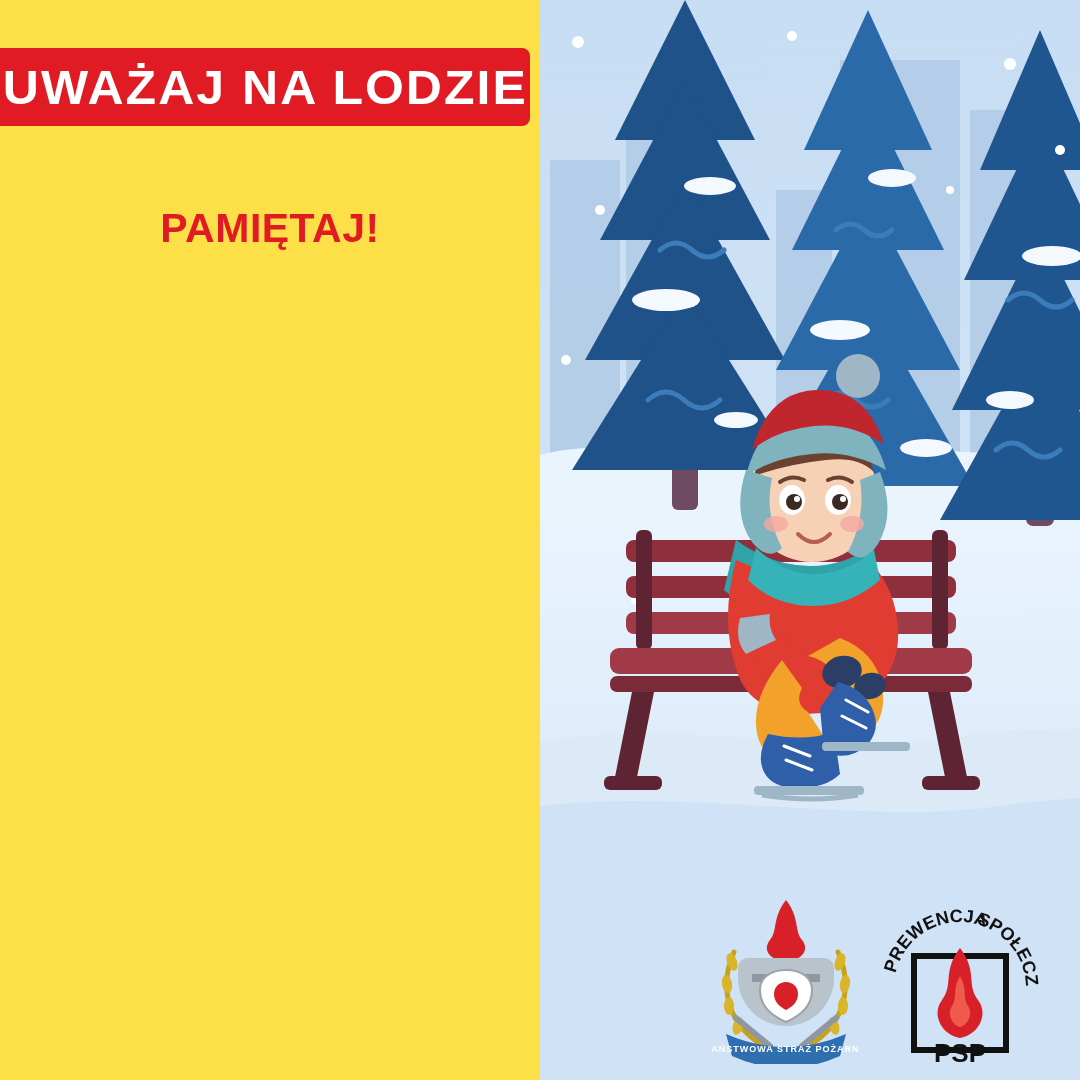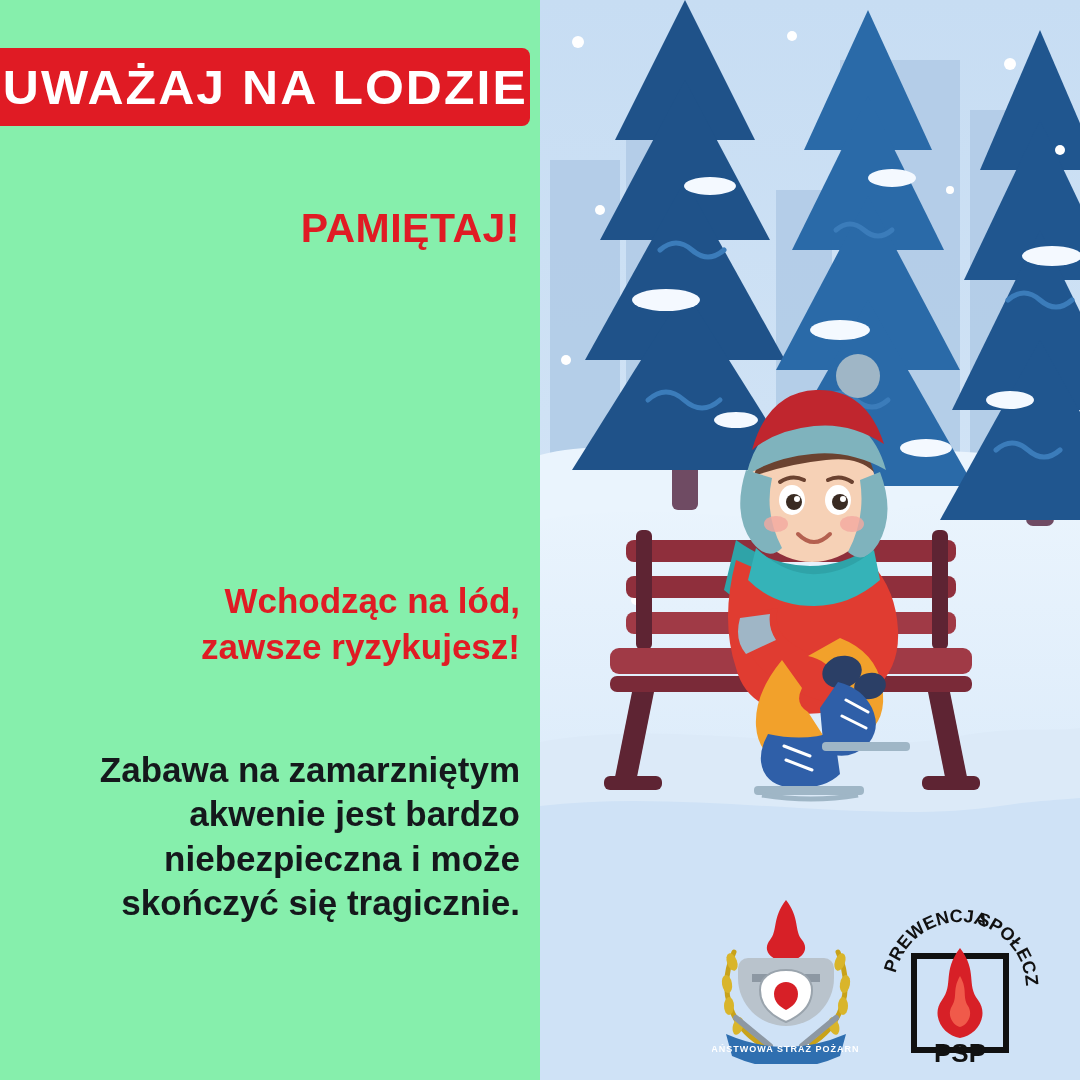--- a/index.html
+++ b/index.html
@@ -14,21 +14,21 @@
     overflow: hidden;
     font-family: "Liberation Sans", sans-serif;
     background: #ffffff;
   }
 
   
   .left-panel {
     position: absolute;
     left: 0; top: 0;
     width: 540px; height: 1080px;
-    background: #86efac;
+    background: #fde047;
     z-index: 5;
   }
   .title-banner {
     position: absolute;
     left: 0; top: 48px;
     width: 530px;
     height: 78px;
     background: #e01b24;
     border-top-right-radius: 8px;
     border-bottom-right-radius: 8px;
@@ -43,21 +43,21 @@
     letter-spacing: 2px;
     line-height: 1;
     transform: scaleX(1.02);
     white-space: nowrap;
   }
 
   .text-block {
     position: absolute;
     left: 20px;
     width: 500px;
-    text-align: right;
+    text-align: center;
   }
   .remember {
     top: 205px;
     color: #e01b24;
     font-weight: bold;
     font-size: 41px;
     letter-spacing: 0.5px;
   }
   .para1 {
     top: 288px;
@@ -333,23 +333,17 @@
 
   <div class="left-panel">
 
     <div class="title-banner">
       <span class="title-text">UWAŻAJ NA LODZIE</span>
     </div>
 
     <div class="text-block remember" style="white-space:pre-line">PAMIĘTAJ!</div>
 
 
-    <div class="text-block warn" style="white-space:pre-line">Wchodząc na lód,
-zawsze ryzykujesz!</div>
-
-    <div class="text-block para2" style="white-space:pre-line">Zabawa na zamarzniętym
-akwenie jest bardzo
-niebezpieczna i może
-skończyć się tragicznie.</div>
+
 
   </div>
 
 </div>
 
 </body></html>

